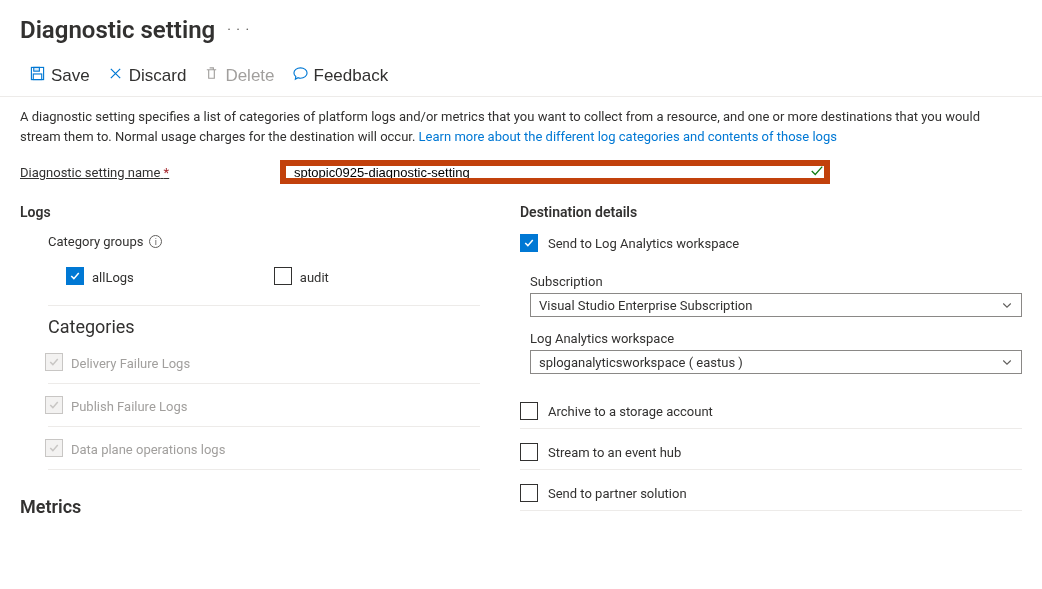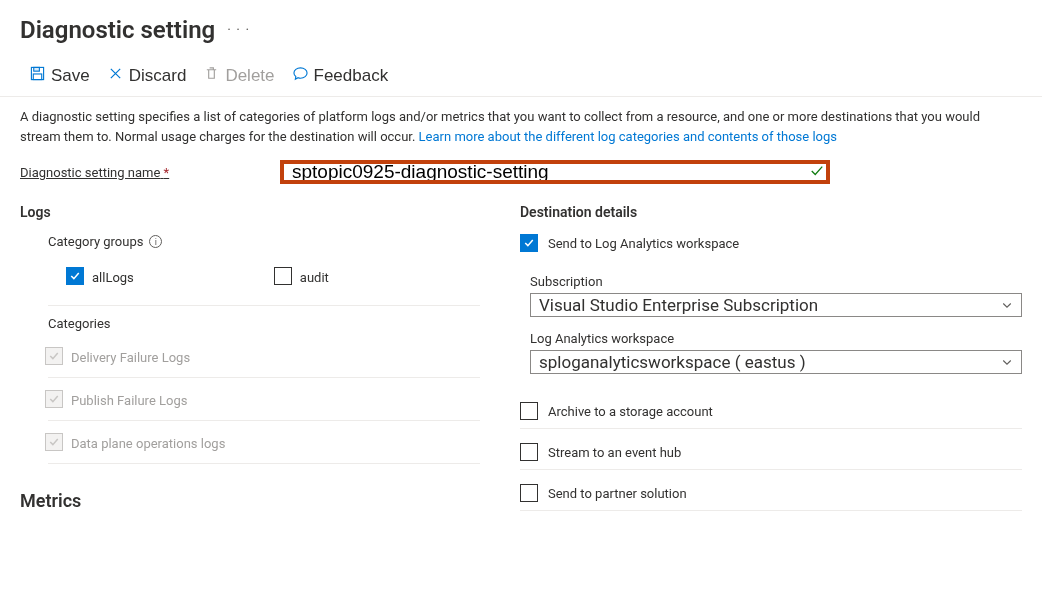--- a/index.html
+++ b/index.html
@@ -49,22 +49,22 @@
   .name-row { display: flex; align-items: center; gap: 20px; margin-bottom: 20px; text-decoration: underline; }
   .name-label { font-size: 13px; min-width: 240px; }
   .req { color: #a4262c; }
   .name-input-wrap {
     position: relative;
     width: 550px;
   }
   .name-input {
     width: 100%;
     padding: 4px 26px 4px 8px;
-    border: 4px solid #c2410c;
-    font-size: 19px;
+    border: 6px solid #c2410c;
+    font-size: 13px;
     outline: none;
     height: 24px;
   }
   .check-icon {
     position: absolute;
     right: 6px;
     top: 4px;
     color: #107c10;
   }
   .columns { display: flex; gap: 40px; }
@@ -114,40 +114,40 @@
     background: #fff;
   }
   .cb.checked { background: #0078d4; border-color: #0078d4; }
   .cb.checked svg { display: block; }
   .cb svg { display: none; width: 12px; height: 12px; }
   .cb.disabled { border-color: #c8c6c4; background: #f3f2f1; cursor: default; }
   .cb.disabled.implied svg { display:block; }
   .cb.disabled.implied path { stroke: #c8c6c4; }
   .group-row { display: flex; gap: 140px; margin-left: 46px; margin-bottom: 14px;}
   .categories-heading {
-    font-size: 13px;
+    font-size: 18px;
     font-weight: 400;
     margin: 0 0 0 28px;
     padding: 10px 0 4px 0;
   }
   .dest-block { margin-bottom: 10px; }
   .dest-cb-row { display:flex; align-items:center; gap:10px; margin-bottom:8px; }
   .dest-cb-row .label { font-size: 13px; }
   .dest-divider { height:1px; background:#edebe9; margin: 6px 0 14px 0; }
   .sub-field {
     margin-left: 10px;
     margin-bottom: 14px;
   }
   .sub-field-label { font-size: 13px; margin-bottom: 4px; }
   .select-box {
     width: 100%;
     border: 1px solid #8a8886;
     padding: 4px 8px;
     height: 24px;
-    font-size: 17px;
+    font-size: 13px;
     display: flex;
     align-items: center;
     justify-content: space-between;
     cursor: pointer;
     background: #fff;
   }
   .chev { width: 12px; height: 12px; }
   .metrics-heading { font-size: 18px; font-weight:600; margin: 26px 0 14px 0; }
   .metrics-row { margin-left: 28px; }
 </style>

